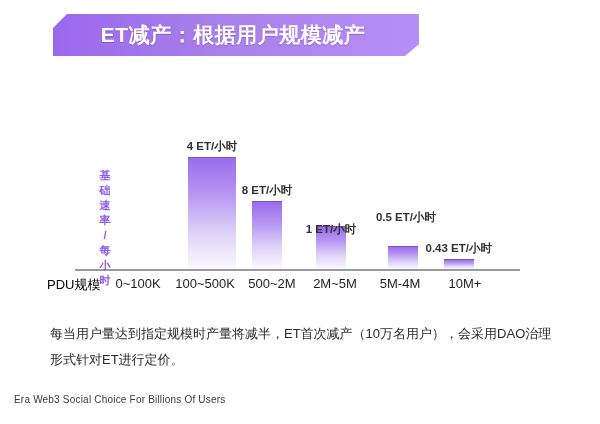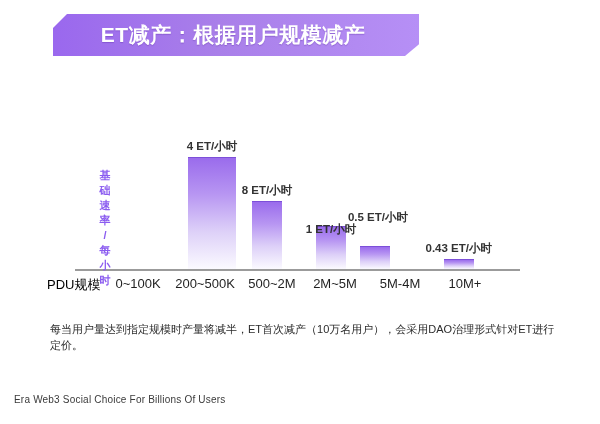--- a/index.html
+++ b/index.html
@@ -120,22 +120,22 @@
     font-size: 13px;
     color: #000000;
   }
 
   
   #body-text {
     position: absolute;
     left: 50px;
     top: 321px;
     width: 505px;
-    font-size: 11px;
-    line-height: 16px;
+    font-size: 13px;
+    line-height: 26px;
     color: #2b2b2b;
   }
 
   
   #footer {
     position: absolute;
     left: 14px;
     top: 394px;
     font-size: 10px;
     color: #3a3a3a;
@@ -155,46 +155,46 @@
     <span>基</span>
     <span>础</span>
     <span>速</span>
     <span>率</span>
     <span>/</span>
     <span>每</span>
     <span>小</span>
     <span>时</span>
   </div>
 
-  <div class="bar-group" id="bar-group-1" style="left: 188px; width: 48px; height: 111px;">
+  <div class="bar-group" id="bar-group-1" style="left: 188px; width: 20px; height: 111px; padding-left: 28px;">
     <div class="bar" style="height: 111px;"></div>
     <div class="bar-label">4 ET/小时</div>
   </div>
   <div class="bar-group" id="bar-group-2" style="left: 252px; width: 30px; height: 67px;">
     <div class="bar" style="height: 67px;"></div>
     <div class="bar-label">8 ET/小时</div>
   </div>
   <div class="bar-group" id="bar-group-3" style="left: 316px; width: 30px; height: 28px;">
     <div class="bar" style="height: 42px;"></div>
     <div class="bar-label">1 ET/小时</div>
   </div>
-  <div class="bar-group" id="bar-group-4" style="left: 360px; width: 30px; height: 40px;">
+  <div class="bar-group" id="bar-group-4" style="left: 388px; width: 30px; height: 40px;">
     <div class="bar" style="height: 22px;"></div>
     <div class="bar-label shift-right">0.5 ET/小时</div>
   </div>
   <div class="bar-group" id="bar-group-5" style="left: 444px; width: 30px; height: 9px;">
     <div class="bar" style="height: 9px;"></div>
     <div class="bar-label shift-right">0.43 ET/小时</div>
   </div>
 </div>
 
 <div id="x-axis">
   <div id="x-axis-title">PDU规模</div>
   <div class="x-label" id="x-label-0" style="left: 138px; text-align: center;">0~100K</div>
-  <div class="x-label" id="x-label-1" style="left: 205px;">200~500K</div>
+  <div class="x-label" id="x-label-1" style="left: 205px;">100~500K</div>
   <div class="x-label" id="x-label-2" style="left: 272px;">500~2M</div>
   <div class="x-label" id="x-label-3" style="left: 335px;">2M~5M</div>
   <div class="x-label" id="x-label-4" style="left: 400px;">5M-4M</div>
   <div class="x-label" id="x-label-5" style="left: 465px;">10M+</div>
 </div>
 
 <div id="body-text">每当用户量达到指定规模时产量将减半，ET首次减产（10万名用户），会采用DAO治理形式针对ET进行定价。</div>
 
 <div id="footer">Era Web3 Social Choice For Billions Of Users</div>
 

